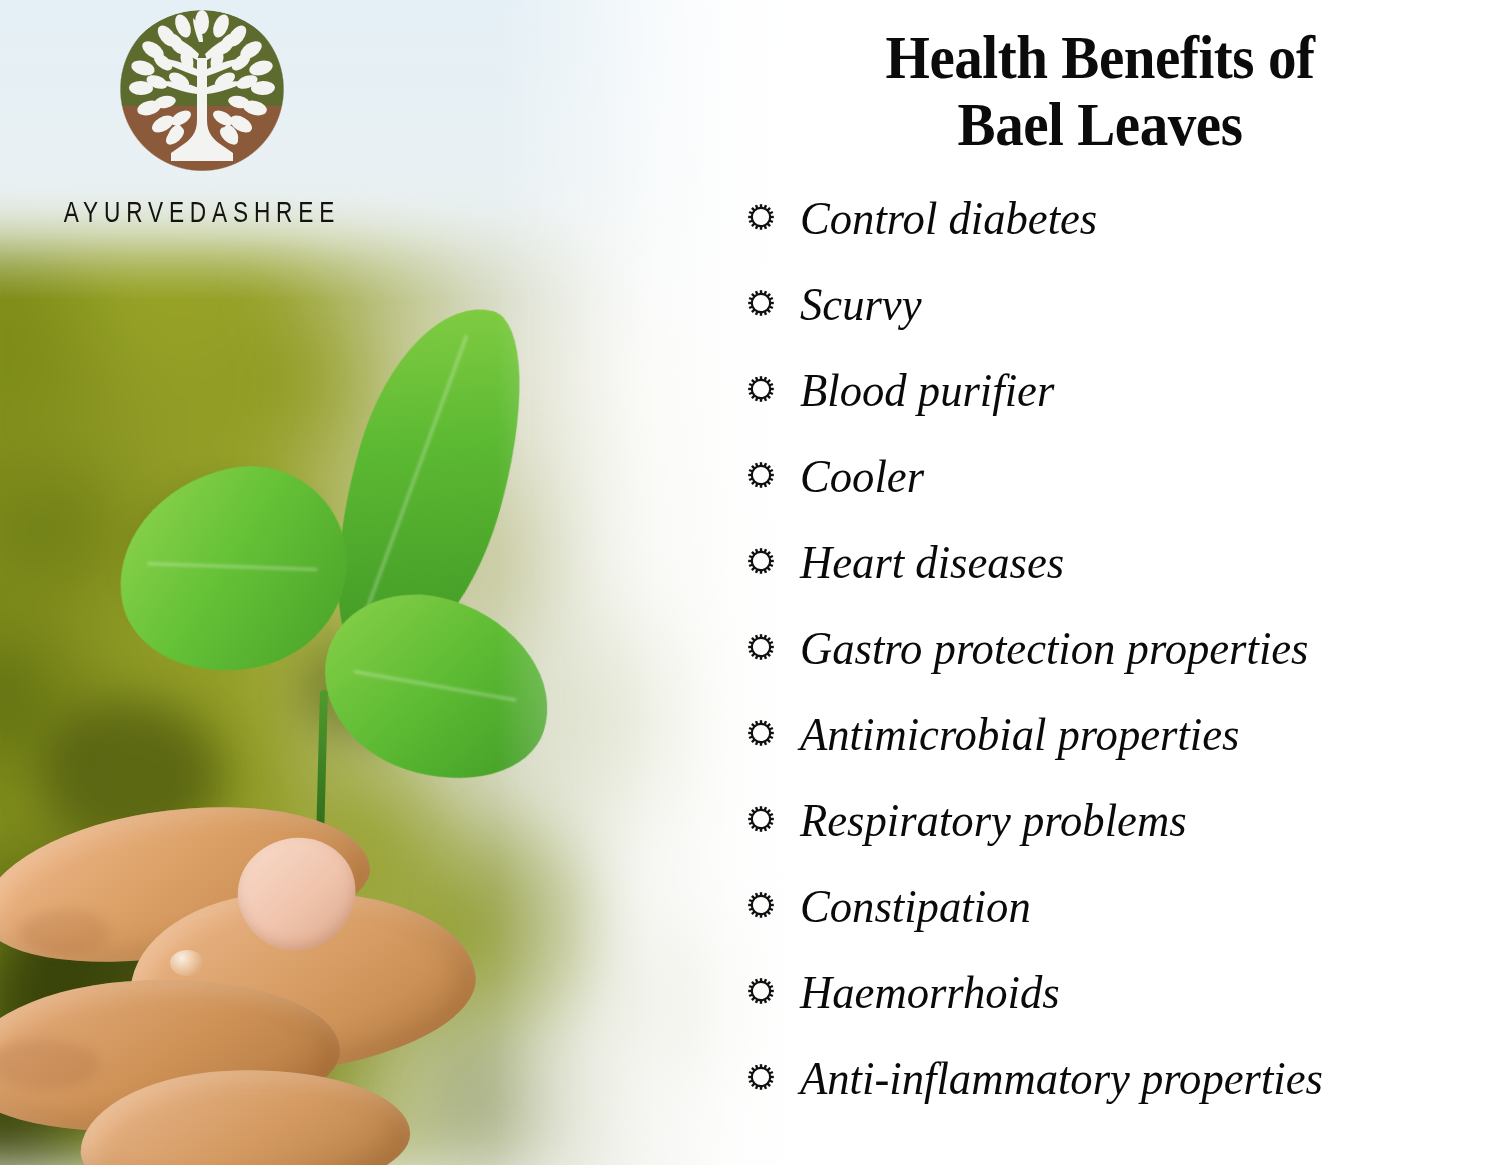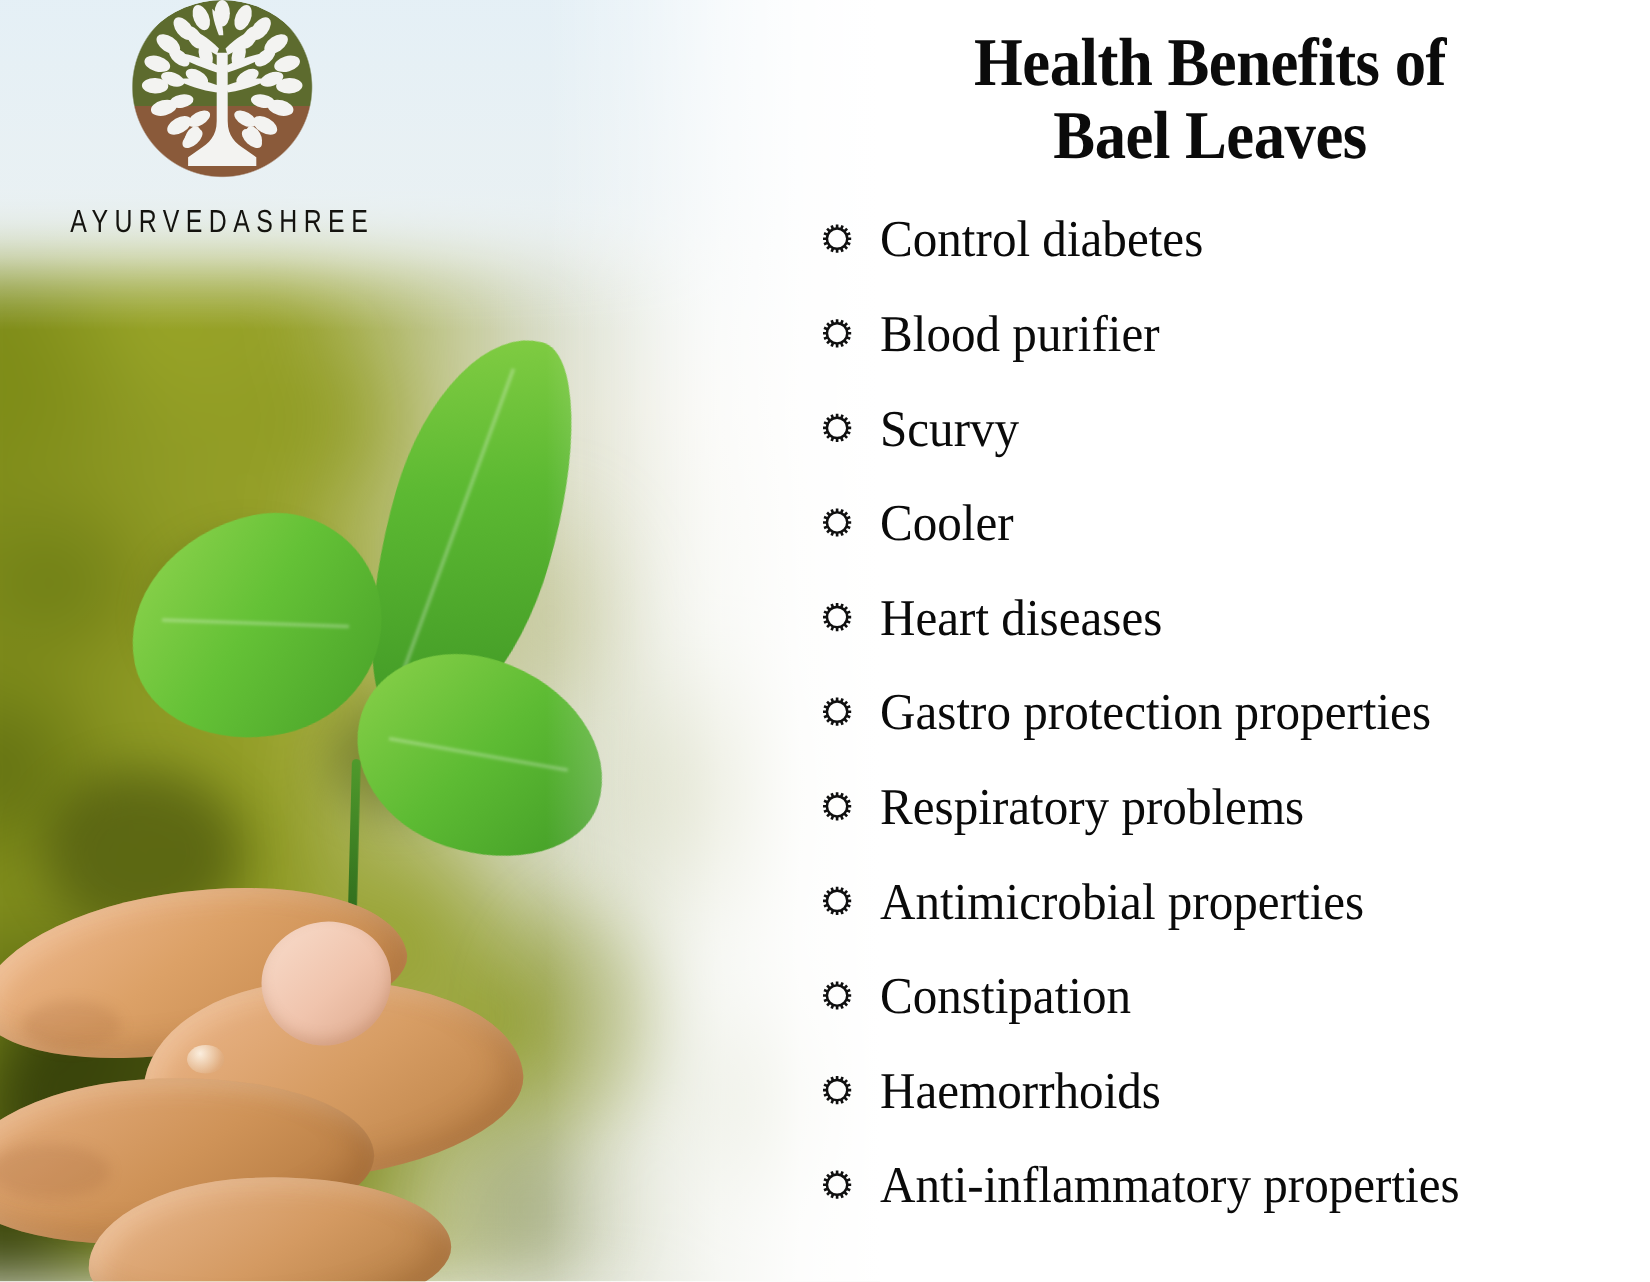--- a/index.html
+++ b/index.html
@@ -206,21 +206,21 @@
       rgba(229,240,246,.96) 0%,
       rgba(233,241,244,.88) 45%,
       rgba(238,242,240,.45) 78%,
       rgba(245,246,242,0) 100%);
     pointer-events: none;
   }
 
   
   .logo-block {
     position: absolute;
-    left: 22px; top: 0;
+    left: 22px; top: 10px;
     width: 360px;
     z-index: 8;
   }
   .logo-mark {
     position: relative;
     margin: 0 auto;
     width: 178px;
     height: 172px;
   }
   .logo-mark .disc {
@@ -270,20 +270,21 @@
 
   .benefits {
     list-style: none;
     margin: 0;
     padding: 18px 0 0 10px;
   }
   .benefit {
     display: flex;
     align-items: center;
     height: 86px;
+    font-style: italic;
   }
   .bullet {
     flex: 0 0 auto;
     width: 34px;
     height: 34px;
     margin-right: 22px;
     position: relative;
     top: -2px;
   }
   .bullet svg { display: block; }
@@ -454,20 +455,49 @@
           <line x1="20.5" y1="25.2" x2="22.0" y2="28.9"></line>
           <line x1="22.0" y1="5.1" x2="20.5" y2="8.8"></line>
           <line x1="13.5" y1="25.2" x2="12.0" y2="28.9"></line>
           <line x1="5.1" y1="12.0" x2="8.8" y2="13.5"></line>
           <line x1="25.2" y1="20.5" x2="28.9" y2="22.0"></line>
           <line x1="5.1" y1="22.0" x2="8.8" y2="20.5"></line>
           <line x1="25.2" y1="13.5" x2="28.9" y2="12.0"></line>
         </g>
       </svg>
     </span>
+    <span class="benefit-label">Scurvy</span>
+  </li>
+
+  <li class="benefit">
+    <span class="bullet">
+      <svg width="34" height="34" viewBox="0 0 34 34" aria-hidden="true">
+        <g fill="none" stroke="#101010" stroke-width="2.2">
+          <circle cx="17" cy="17" r="9.2"></circle>
+        </g>
+        <g stroke="#101010" stroke-width="2.4" stroke-linecap="butt">
+          <line x1="17" y1="4.2" x2="17" y2="8.2"></line>
+          <line x1="17" y1="25.8" x2="17" y2="29.8"></line>
+          <line x1="4.2" y1="17" x2="8.2" y2="17"></line>
+          <line x1="25.8" y1="17" x2="29.8" y2="17"></line>
+          <line x1="7.9" y1="7.9" x2="10.7" y2="10.7"></line>
+          <line x1="23.3" y1="23.3" x2="26.1" y2="26.1"></line>
+          <line x1="26.1" y1="7.9" x2="23.3" y2="10.7"></line>
+          <line x1="10.7" y1="23.3" x2="7.9" y2="26.1"></line>
+          <line x1="12.0" y1="5.1" x2="13.5" y2="8.8"></line>
+          <line x1="20.5" y1="25.2" x2="22.0" y2="28.9"></line>
+          <line x1="22.0" y1="5.1" x2="20.5" y2="8.8"></line>
+          <line x1="13.5" y1="25.2" x2="12.0" y2="28.9"></line>
+          <line x1="5.1" y1="12.0" x2="8.8" y2="13.5"></line>
+          <line x1="25.2" y1="20.5" x2="28.9" y2="22.0"></line>
+          <line x1="5.1" y1="22.0" x2="8.8" y2="20.5"></line>
+          <line x1="25.2" y1="13.5" x2="28.9" y2="12.0"></line>
+        </g>
+      </svg>
+    </span>
     <span class="benefit-label">Blood purifier</span>
   </li>
 
   <li class="benefit">
     <span class="bullet">
       <svg width="34" height="34" viewBox="0 0 34 34" aria-hidden="true">
         <g fill="none" stroke="#101010" stroke-width="2.2">
           <circle cx="17" cy="17" r="9.2"></circle>
         </g>
         <g stroke="#101010" stroke-width="2.4" stroke-linecap="butt">
@@ -483,49 +513,20 @@
           <line x1="20.5" y1="25.2" x2="22.0" y2="28.9"></line>
           <line x1="22.0" y1="5.1" x2="20.5" y2="8.8"></line>
           <line x1="13.5" y1="25.2" x2="12.0" y2="28.9"></line>
           <line x1="5.1" y1="12.0" x2="8.8" y2="13.5"></line>
           <line x1="25.2" y1="20.5" x2="28.9" y2="22.0"></line>
           <line x1="5.1" y1="22.0" x2="8.8" y2="20.5"></line>
           <line x1="25.2" y1="13.5" x2="28.9" y2="12.0"></line>
         </g>
       </svg>
     </span>
-    <span class="benefit-label">Scurvy</span>
-  </li>
-
-  <li class="benefit">
-    <span class="bullet">
-      <svg width="34" height="34" viewBox="0 0 34 34" aria-hidden="true">
-        <g fill="none" stroke="#101010" stroke-width="2.2">
-          <circle cx="17" cy="17" r="9.2"></circle>
-        </g>
-        <g stroke="#101010" stroke-width="2.4" stroke-linecap="butt">
-          <line x1="17" y1="4.2" x2="17" y2="8.2"></line>
-          <line x1="17" y1="25.8" x2="17" y2="29.8"></line>
-          <line x1="4.2" y1="17" x2="8.2" y2="17"></line>
-          <line x1="25.8" y1="17" x2="29.8" y2="17"></line>
-          <line x1="7.9" y1="7.9" x2="10.7" y2="10.7"></line>
-          <line x1="23.3" y1="23.3" x2="26.1" y2="26.1"></line>
-          <line x1="26.1" y1="7.9" x2="23.3" y2="10.7"></line>
-          <line x1="10.7" y1="23.3" x2="7.9" y2="26.1"></line>
-          <line x1="12.0" y1="5.1" x2="13.5" y2="8.8"></line>
-          <line x1="20.5" y1="25.2" x2="22.0" y2="28.9"></line>
-          <line x1="22.0" y1="5.1" x2="20.5" y2="8.8"></line>
-          <line x1="13.5" y1="25.2" x2="12.0" y2="28.9"></line>
-          <line x1="5.1" y1="12.0" x2="8.8" y2="13.5"></line>
-          <line x1="25.2" y1="20.5" x2="28.9" y2="22.0"></line>
-          <line x1="5.1" y1="22.0" x2="8.8" y2="20.5"></line>
-          <line x1="25.2" y1="13.5" x2="28.9" y2="12.0"></line>
-        </g>
-      </svg>
-    </span>
     <span class="benefit-label">Cooler</span>
   </li>
 
   <li class="benefit">
     <span class="bullet">
       <svg width="34" height="34" viewBox="0 0 34 34" aria-hidden="true">
         <g fill="none" stroke="#101010" stroke-width="2.2">
           <circle cx="17" cy="17" r="9.2"></circle>
         </g>
         <g stroke="#101010" stroke-width="2.4" stroke-linecap="butt">
@@ -599,50 +600,50 @@
           <line x1="20.5" y1="25.2" x2="22.0" y2="28.9"></line>
           <line x1="22.0" y1="5.1" x2="20.5" y2="8.8"></line>
           <line x1="13.5" y1="25.2" x2="12.0" y2="28.9"></line>
           <line x1="5.1" y1="12.0" x2="8.8" y2="13.5"></line>
           <line x1="25.2" y1="20.5" x2="28.9" y2="22.0"></line>
           <line x1="5.1" y1="22.0" x2="8.8" y2="20.5"></line>
           <line x1="25.2" y1="13.5" x2="28.9" y2="12.0"></line>
         </g>
       </svg>
     </span>
+    <span class="benefit-label">Antimicrobial properties</span>
+  </li>
+
+  <li class="benefit">
+    <span class="bullet">
+      <svg width="34" height="34" viewBox="0 0 34 34" aria-hidden="true">
+        <g fill="none" stroke="#101010" stroke-width="2.2">
+          <circle cx="17" cy="17" r="9.2"></circle>
+        </g>
+        <g stroke="#101010" stroke-width="2.4" stroke-linecap="butt">
+          <line x1="17" y1="4.2" x2="17" y2="8.2"></line>
+          <line x1="17" y1="25.8" x2="17" y2="29.8"></line>
+          <line x1="4.2" y1="17" x2="8.2" y2="17"></line>
+          <line x1="25.8" y1="17" x2="29.8" y2="17"></line>
+          <line x1="7.9" y1="7.9" x2="10.7" y2="10.7"></line>
+          <line x1="23.3" y1="23.3" x2="26.1" y2="26.1"></line>
+          <line x1="26.1" y1="7.9" x2="23.3" y2="10.7"></line>
+          <line x1="10.7" y1="23.3" x2="7.9" y2="26.1"></line>
+          <line x1="12.0" y1="5.1" x2="13.5" y2="8.8"></line>
+          <line x1="20.5" y1="25.2" x2="22.0" y2="28.9"></line>
+          <line x1="22.0" y1="5.1" x2="20.5" y2="8.8"></line>
+          <line x1="13.5" y1="25.2" x2="12.0" y2="28.9"></line>
+          <line x1="5.1" y1="12.0" x2="8.8" y2="13.5"></line>
+          <line x1="25.2" y1="20.5" x2="28.9" y2="22.0"></line>
+          <line x1="5.1" y1="22.0" x2="8.8" y2="20.5"></line>
+          <line x1="25.2" y1="13.5" x2="28.9" y2="12.0"></line>
+        </g>
+      </svg>
+    </span>
     <span class="benefit-label">Respiratory problems</span>
-  </li>
-
-  <li class="benefit">
-    <span class="bullet">
-      <svg width="34" height="34" viewBox="0 0 34 34" aria-hidden="true">
-        <g fill="none" stroke="#101010" stroke-width="2.2">
-          <circle cx="17" cy="17" r="9.2"></circle>
-        </g>
-        <g stroke="#101010" stroke-width="2.4" stroke-linecap="butt">
-          <line x1="17" y1="4.2" x2="17" y2="8.2"></line>
-          <line x1="17" y1="25.8" x2="17" y2="29.8"></line>
-          <line x1="4.2" y1="17" x2="8.2" y2="17"></line>
-          <line x1="25.8" y1="17" x2="29.8" y2="17"></line>
-          <line x1="7.9" y1="7.9" x2="10.7" y2="10.7"></line>
-          <line x1="23.3" y1="23.3" x2="26.1" y2="26.1"></line>
-          <line x1="26.1" y1="7.9" x2="23.3" y2="10.7"></line>
-          <line x1="10.7" y1="23.3" x2="7.9" y2="26.1"></line>
-          <line x1="12.0" y1="5.1" x2="13.5" y2="8.8"></line>
-          <line x1="20.5" y1="25.2" x2="22.0" y2="28.9"></line>
-          <line x1="22.0" y1="5.1" x2="20.5" y2="8.8"></line>
-          <line x1="13.5" y1="25.2" x2="12.0" y2="28.9"></line>
-          <line x1="5.1" y1="12.0" x2="8.8" y2="13.5"></line>
-          <line x1="25.2" y1="20.5" x2="28.9" y2="22.0"></line>
-          <line x1="5.1" y1="22.0" x2="8.8" y2="20.5"></line>
-          <line x1="25.2" y1="13.5" x2="28.9" y2="12.0"></line>
-        </g>
-      </svg>
-    </span>
-    <span class="benefit-label">Antimicrobial properties</span>
   </li>
 
   <li class="benefit">
     <span class="bullet">
       <svg width="34" height="34" viewBox="0 0 34 34" aria-hidden="true">
         <g fill="none" stroke="#101010" stroke-width="2.2">
           <circle cx="17" cy="17" r="9.2"></circle>
         </g>
         <g stroke="#101010" stroke-width="2.4" stroke-linecap="butt">
           <line x1="17" y1="4.2" x2="17" y2="8.2"></line>

